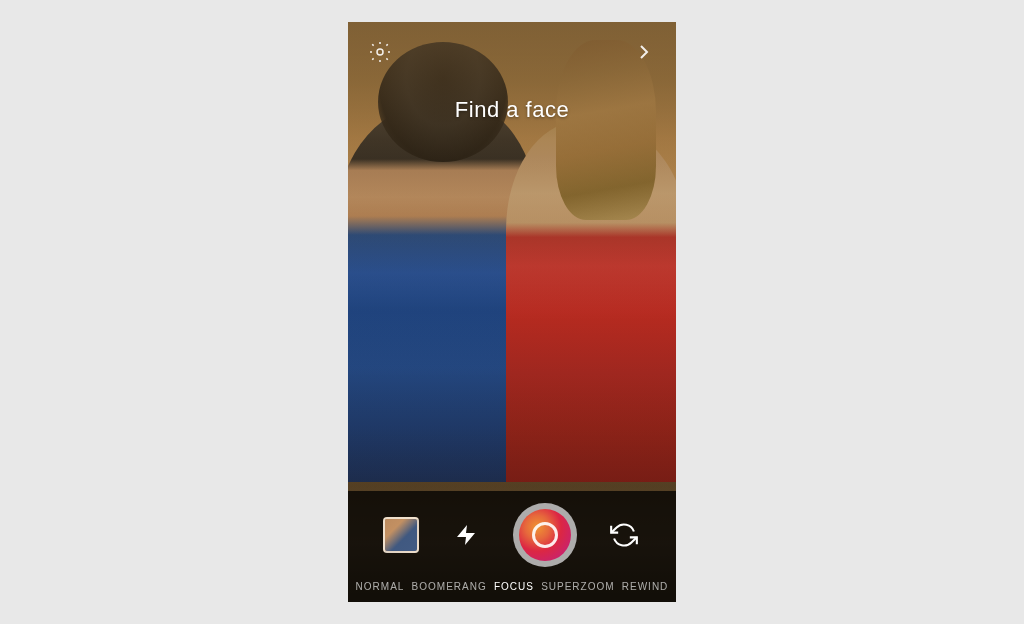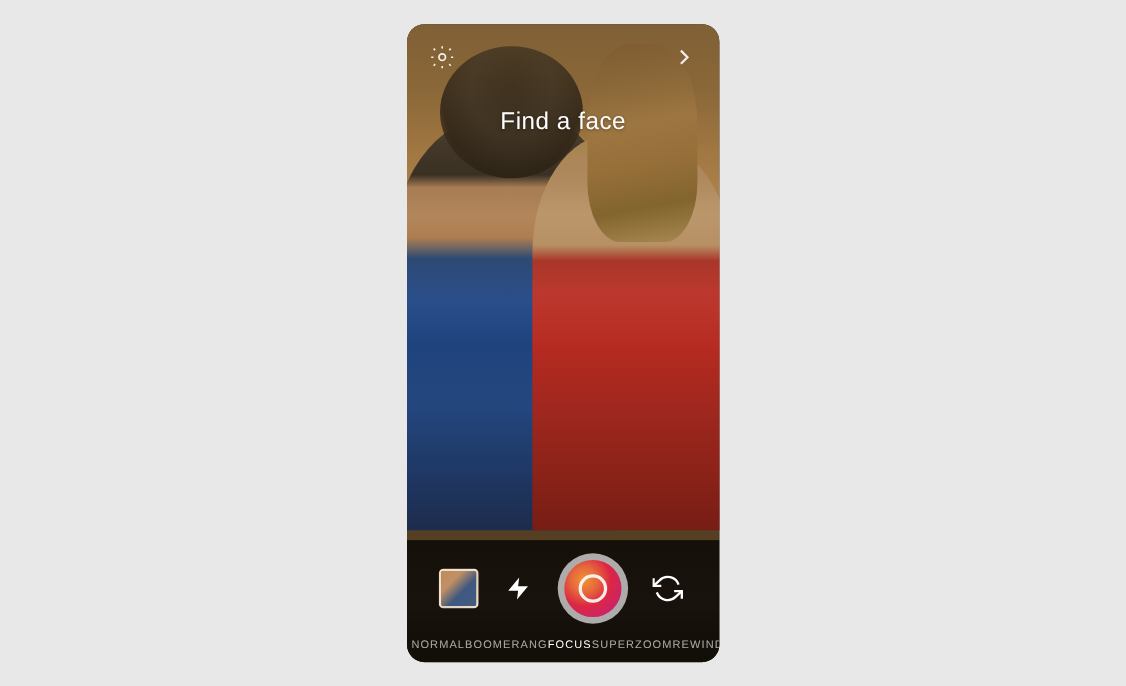--- a/index.html
+++ b/index.html
@@ -8,24 +8,24 @@
       background: #e8e8e8;
       display: flex;
       justify-content: center;
       align-items: center;
       width: 1024px;
       height: 624px;
       overflow: hidden;
     }
 
     .phone-container {
-      width: 284px;
+      width: 328px;
       height: 580px;
       position: relative;
-      border-radius: 16px;
+      border-radius: 0;
       overflow: hidden;
       background: #1a1a1a;
     }
 
     .camera-view {
       width: 100%;
       height: 100%;
       position: relative;
       overflow: hidden;
     }

